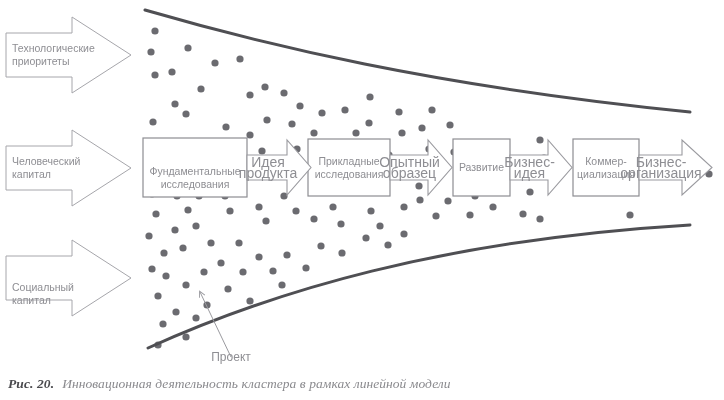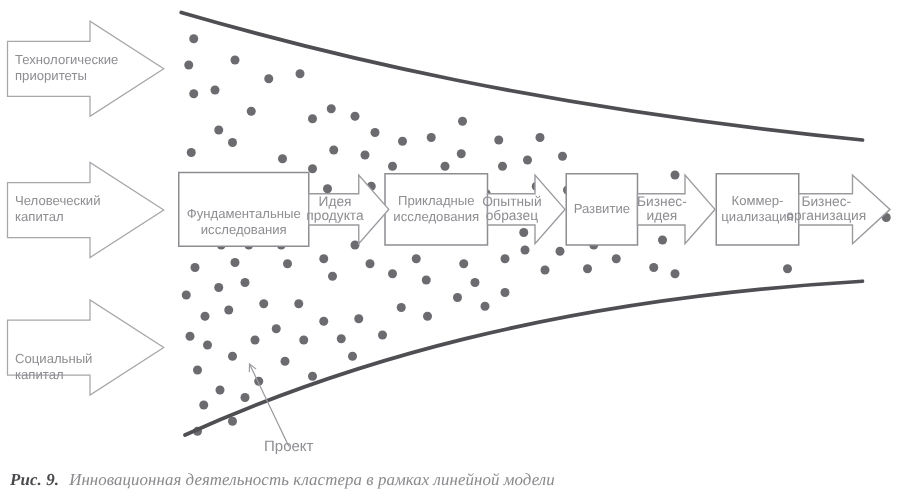--- a/index.html
+++ b/index.html
@@ -36,21 +36,21 @@
     font-size:10.5px;
     line-height:12.5px;
     text-align:center;
     white-space:pre-line;
     display:flex;align-items:center;justify-content:center;
     pointer-events:none;
   }
   .lbl.left-al{text-align:left;justify-content:flex-start;}
   .src-lbl{font-size:10.5px;line-height:13px;color:#8e8e93;}
   .box-lbl{font-size:10.5px;line-height:13px;}
-  .arw-lbl{font-size:11px;line-height:10.5px;}
+  .arw-lbl{font-size:14px;line-height:10.5px;}
   .note-lbl{font-size:12px;line-height:12px;}
 </style>
 </head>
 <body>
 
 <div id="stage">
 
   <svg id="diagram" viewBox="0 0 724 400" xmlns="http://www.w3.org/2000/svg">
     <defs>
       <clipPath id="funnelClip">
@@ -226,17 +226,17 @@
   <div class="lbl arw-lbl" style="left:390px;top:152px;width:39px;height:31px;">Опытный
 образец</div>
   <div class="lbl arw-lbl" style="left:510px;top:152px;width:39px;height:31px;">Бизнес-
 идея</div>
   <div class="lbl arw-lbl" style="left:639px;top:152px;width:44px;height:31px;">Бизнес-
 организация</div>
 
   <div class="lbl note-lbl" style="left:198px;top:350px;width:66px;height:14px;">Проект</div>
 
   <div class="cap-wrap">
-    <span class="cap-num">Рис. 9.</span>
+    <span class="cap-num">Рис. 20.</span>
     <span class="cap-txt">Инновационная деятельность кластера в рамках линейной модели</span>
   </div>
 
 </div>
 
 </body></html>

